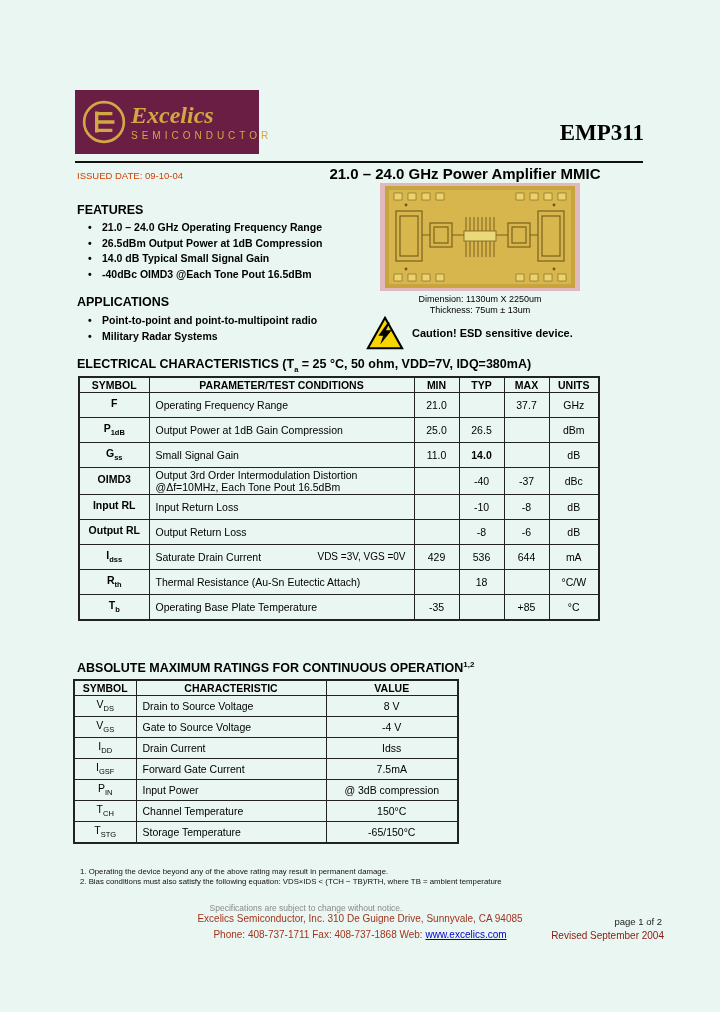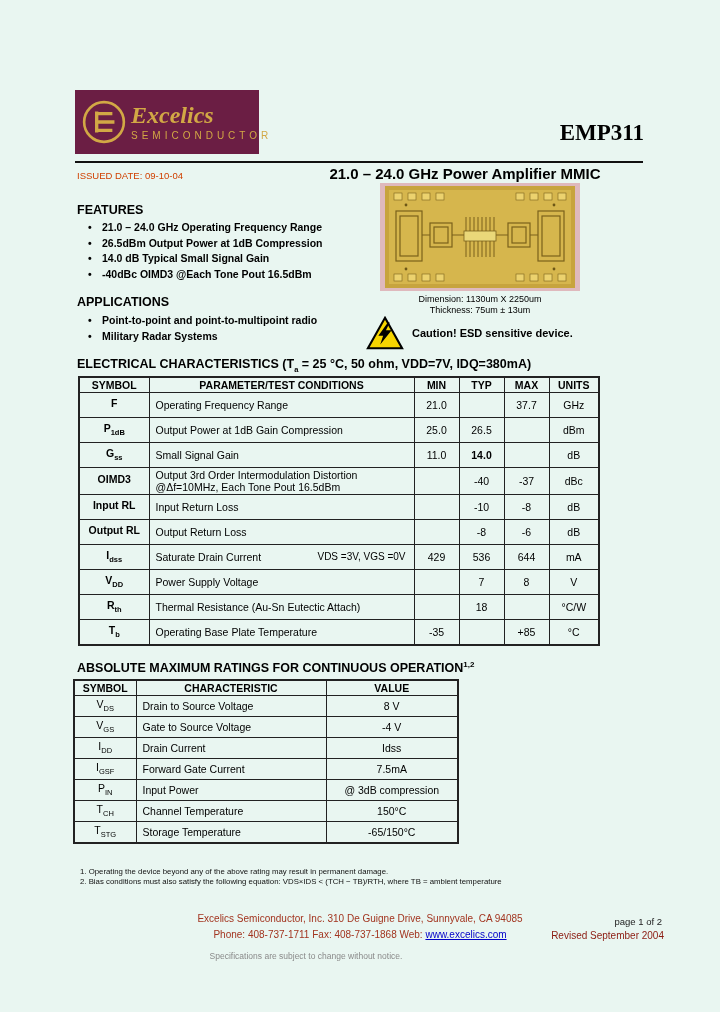--- a/index.html
+++ b/index.html
@@ -53,21 +53,21 @@
   td .cond{float:right;padding-right:4px;font-size:10px;}
   .b{font-weight:bold;}
   sub{font-size:7.5px;}
   sup{font-size:8px;margin-top:28px;}
 
   .abs-heading{position:absolute;left:77px;top:660px;font-weight:bold;font-size:12.5px;}
 
   
   .notes{position:absolute;left:80px;top:867px;font-size:7.8px;line-height:10px;color:#111;}
   .footer-spec{position:absolute;left:0;top:903px;width:612px;text-align:center;
-               font-size:8.5px;color:#8a8a8a;margin-top:48px;}
+               font-size:8.5px;color:#8a8a8a;}
   .footer-addr{position:absolute;left:0;top:913px;width:720px;text-align:center;
                font-size:10px;color:#a2341f;}
   .footer-page{position:absolute;right:58px;top:916px;font-size:9.5px;color:#222;}
   .footer-phone{position:absolute;left:0;top:929px;width:720px;text-align:center;
                 font-size:10px;color:#a2341f;}
   .footer-phone a{color:#0000c8;text-decoration:underline;}
   .footer-revised{position:absolute;right:56px;top:930px;font-size:10px;color:#8b1a10;}
 </style>
 </head>
 <body>
@@ -237,28 +237,20 @@
       <td class="param">
         <span>Saturate Drain Current</span>
         <span class="cond">VDS =3V, VGS =0V</span>
       </td>
       <td class="val">429</td>
       <td class="val">536</td>
       <td class="val">644</td>
       <td class="val">mA</td>
     </tr>
     <tr>
-      <td class="sym"><span>V</span><sub>DD</sub></td>
-      <td class="param">Power Supply Voltage</td>
-      <td class="val"></td>
-      <td class="val">7</td>
-      <td class="val">8</td>
-      <td class="val">V</td>
-    </tr>
-    <tr>
       <td class="sym"><span>R</span><sub>th</sub></td>
       <td class="param">Thermal Resistance (Au-Sn Eutectic Attach)</td>
       <td class="val"></td>
       <td class="val">18</td>
       <td class="val"></td>
       <td class="val">°C/W</td>
     </tr>
     <tr>
       <td class="sym"><span>T</span><sub>b</sub></td>
       <td class="param">Operating Base Plate Temperature</td>

